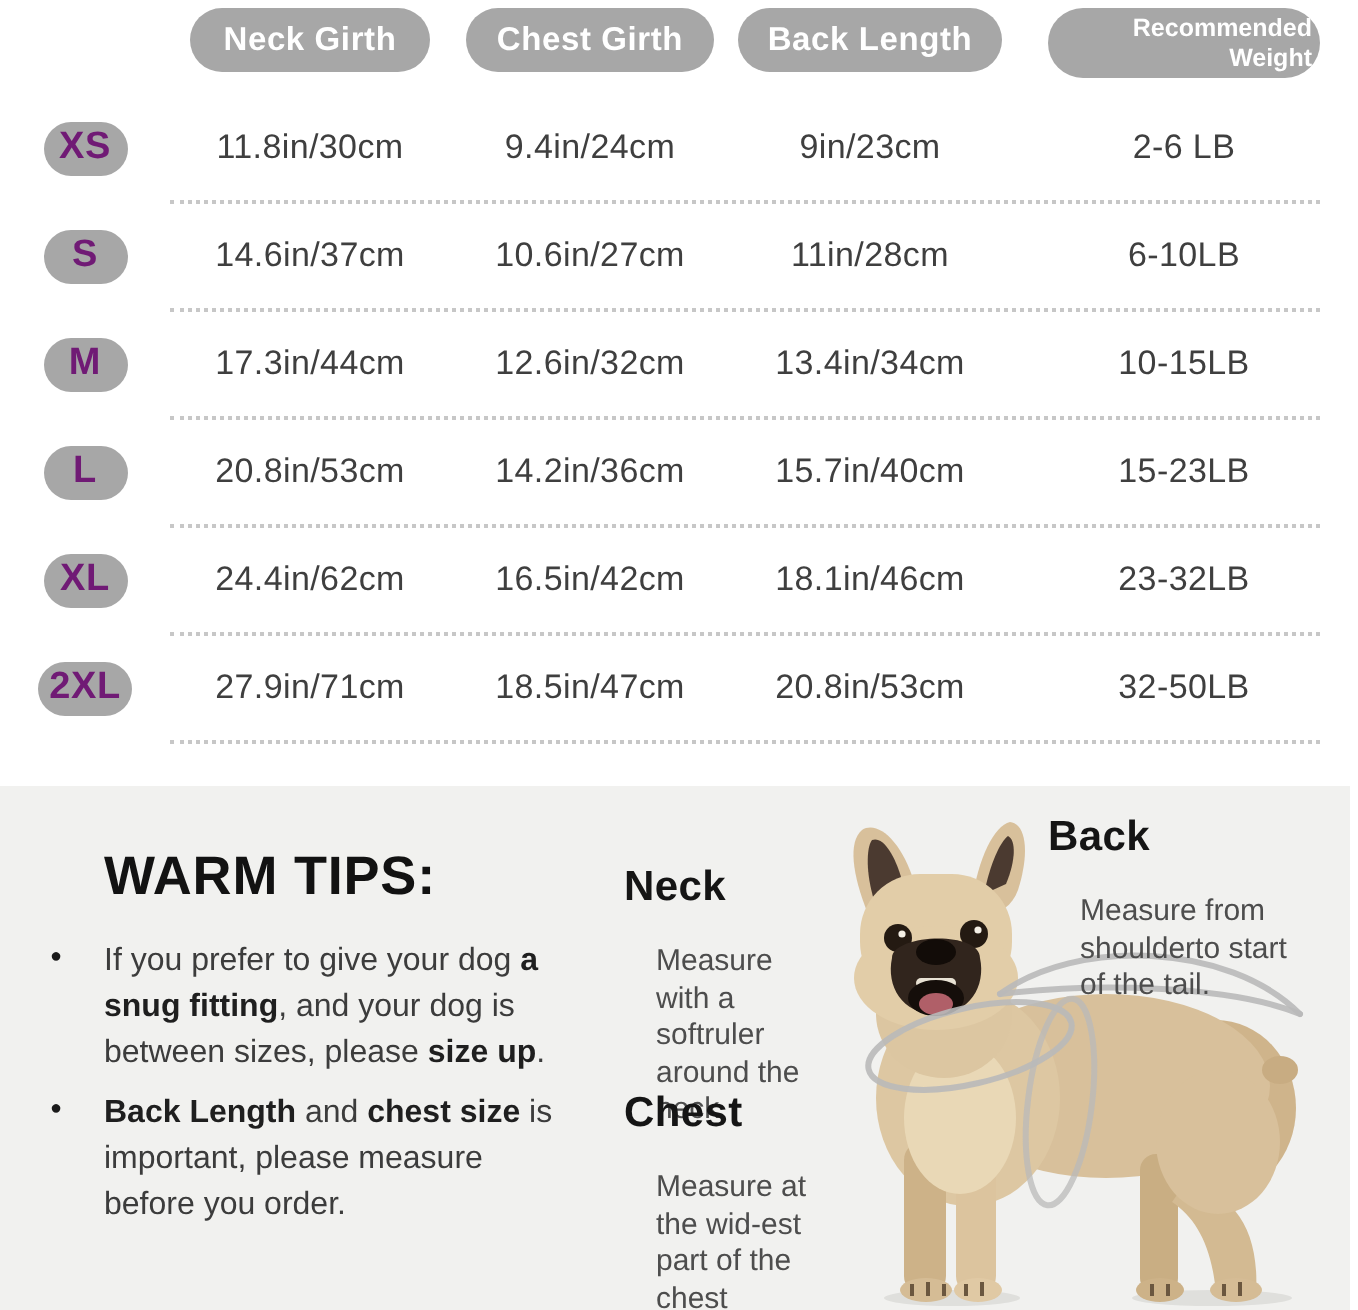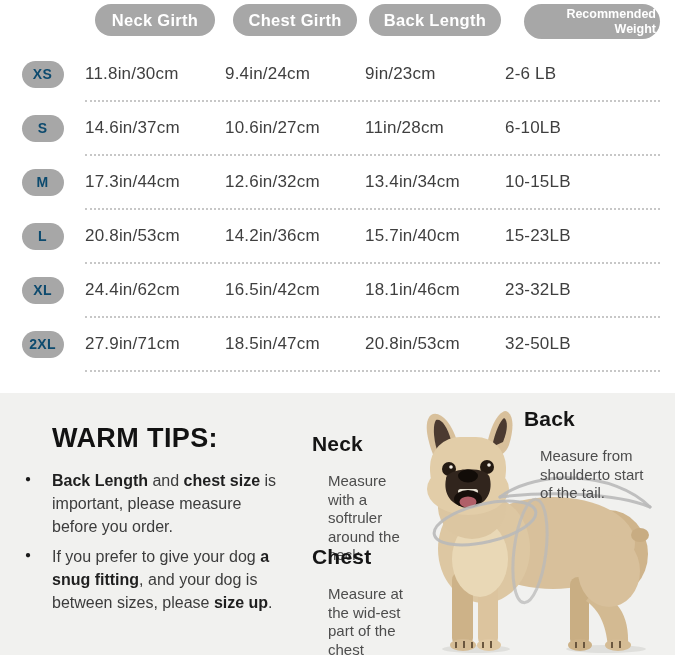--- a/index.html
+++ b/index.html
@@ -12,23 +12,23 @@
   .thead{height:44px;align-items:start;}
   .hcell{display:flex;justify-content:center;align-items:flex-start;}
   .hpill{background:#a7a7a7;color:#ffffff;font-weight:bold;border-radius:18px;
          display:flex;align-items:center;justify-content:center;text-align:center;}
   .hpill.single{font-size:16.5px;height:32px;padding:0 15px;min-width:90px;letter-spacing:.3px;}
   .hpill.double{font-size:12.5px;line-height:1.15;height:35px;width:128px;padding:0 4px;text-align:right;}
 
   .trow{height:52px;align-items:center;}
   .spill-wrap{display:flex;justify-content:center;}
   .spill{min-width:42px;height:27px;padding:0 6px;box-sizing:border-box;border-radius:14px;background:#a7a7a7;
-         color:#0c4a6e;font-weight:bold;font-size:14px;display:flex;align-items:center;justify-content:center;
+         color:#701a75;font-weight:bold;font-size:19px;display:flex;align-items:center;justify-content:center;
          letter-spacing:.3px;}
-  .cell{font-size:17px;color:#3f3f3f;letter-spacing:.2px;}
+  .cell{text-align:center;font-size:17px;color:#3f3f3f;letter-spacing:.2px;}
   .sep{height:0;border-top:2px dotted #c7c7c7;margin:0 19px 0 85px;}
 
   
   .bottom{position:absolute;left:0;top:393px;width:675px;height:262px;background:#f1f1ef;}
 
   .tips{position:absolute;left:52px;top:30px;width:236px;}
   .tips-title{font-size:27px;font-weight:bold;color:#121212;letter-spacing:.4px;margin:0 0 15px 0;}
   .tips ul{margin:0;padding:0 0 0 0;list-style:none;}
   .tips li{position:relative;margin:0 0 6px 0;font-size:16px;color:#3c3c3c;line-height:1.45;padding-left:0;}
   .tips li::before{content:"\25CF";position:absolute;left:-27px;top:3px;font-size:10px;color:#1a1a1a;}
@@ -131,22 +131,22 @@
       <div class="cell">32-50LB</div>
     </div>
     <div class="sep"></div>
   </div>
 
   <div class="bottom">
 
     <div class="tips">
       <h2 class="tips-title">WARM TIPS:</h2>
       <ul>
+        <li><span>If you prefer to give your dog </span><span class="b">a snug fitting</span><span>, and your dog is between sizes, please </span><span class="b">size up</span><span>.</span></li>
         <li><span class="b">Back Length</span><span> and </span><span class="b">chest size</span><span> is important, please measure before you order.</span></li>
-        <li><span>If you prefer to give your dog </span><span class="b">a snug fitting</span><span>, and your dog is between sizes, please </span><span class="b">size up</span><span>.</span></li>
       </ul>
     </div>
 
     <svg class="dog" viewBox="0 0 290 246" xmlns="http://www.w3.org/2000/svg">
 
       <ellipse cx="88" cy="240" rx="34" ry="4" fill="#dfdfdc"></ellipse>
       <ellipse cx="218" cy="240" rx="40" ry="4" fill="#dfdfdc"></ellipse>
 
       <g>
         <ellipse cx="220" cy="145" rx="40" ry="44" fill="#cfb48b"></ellipse>

